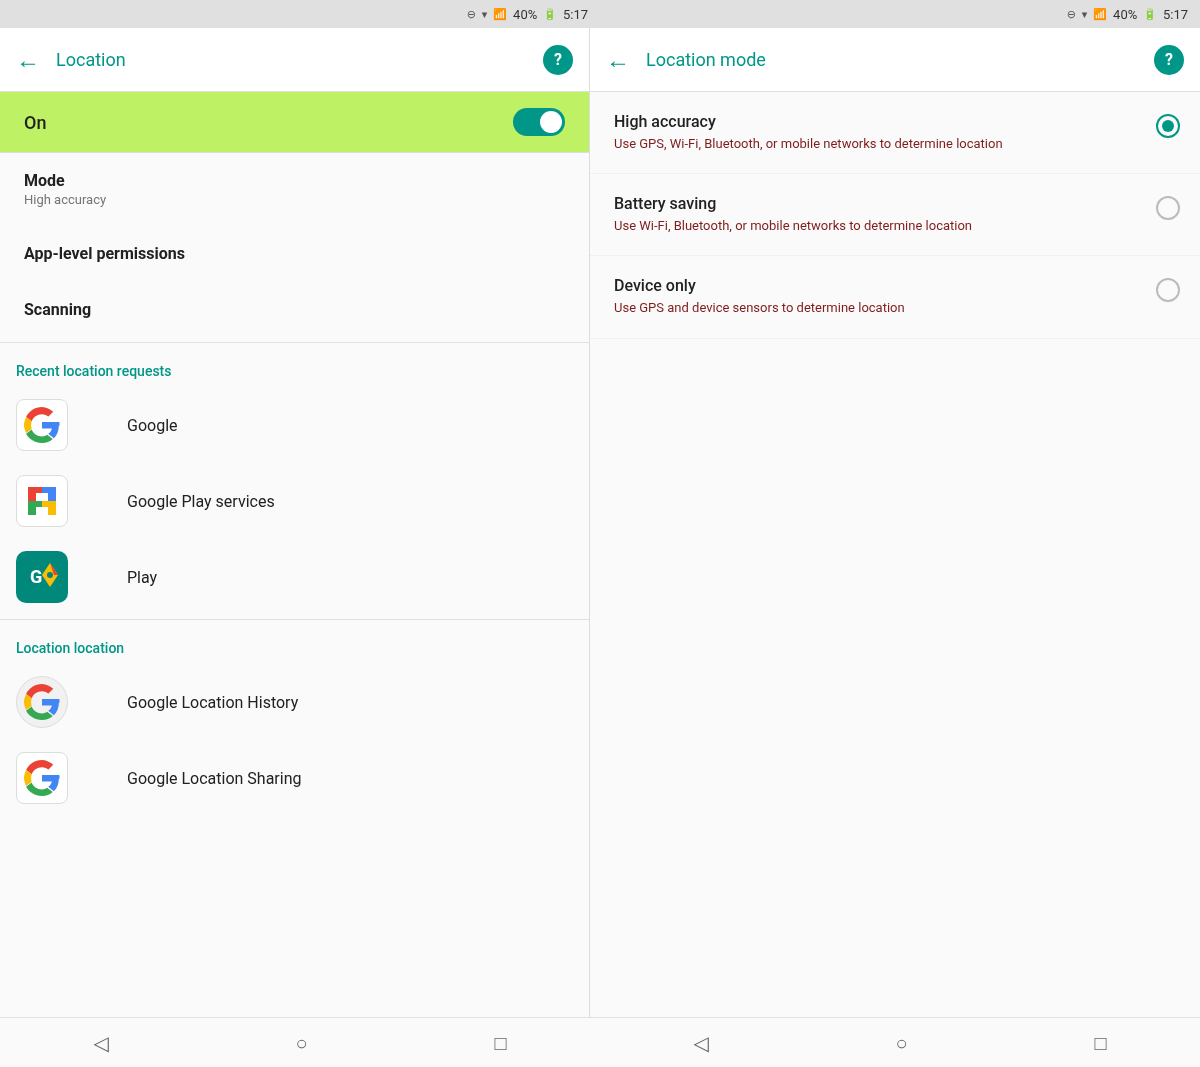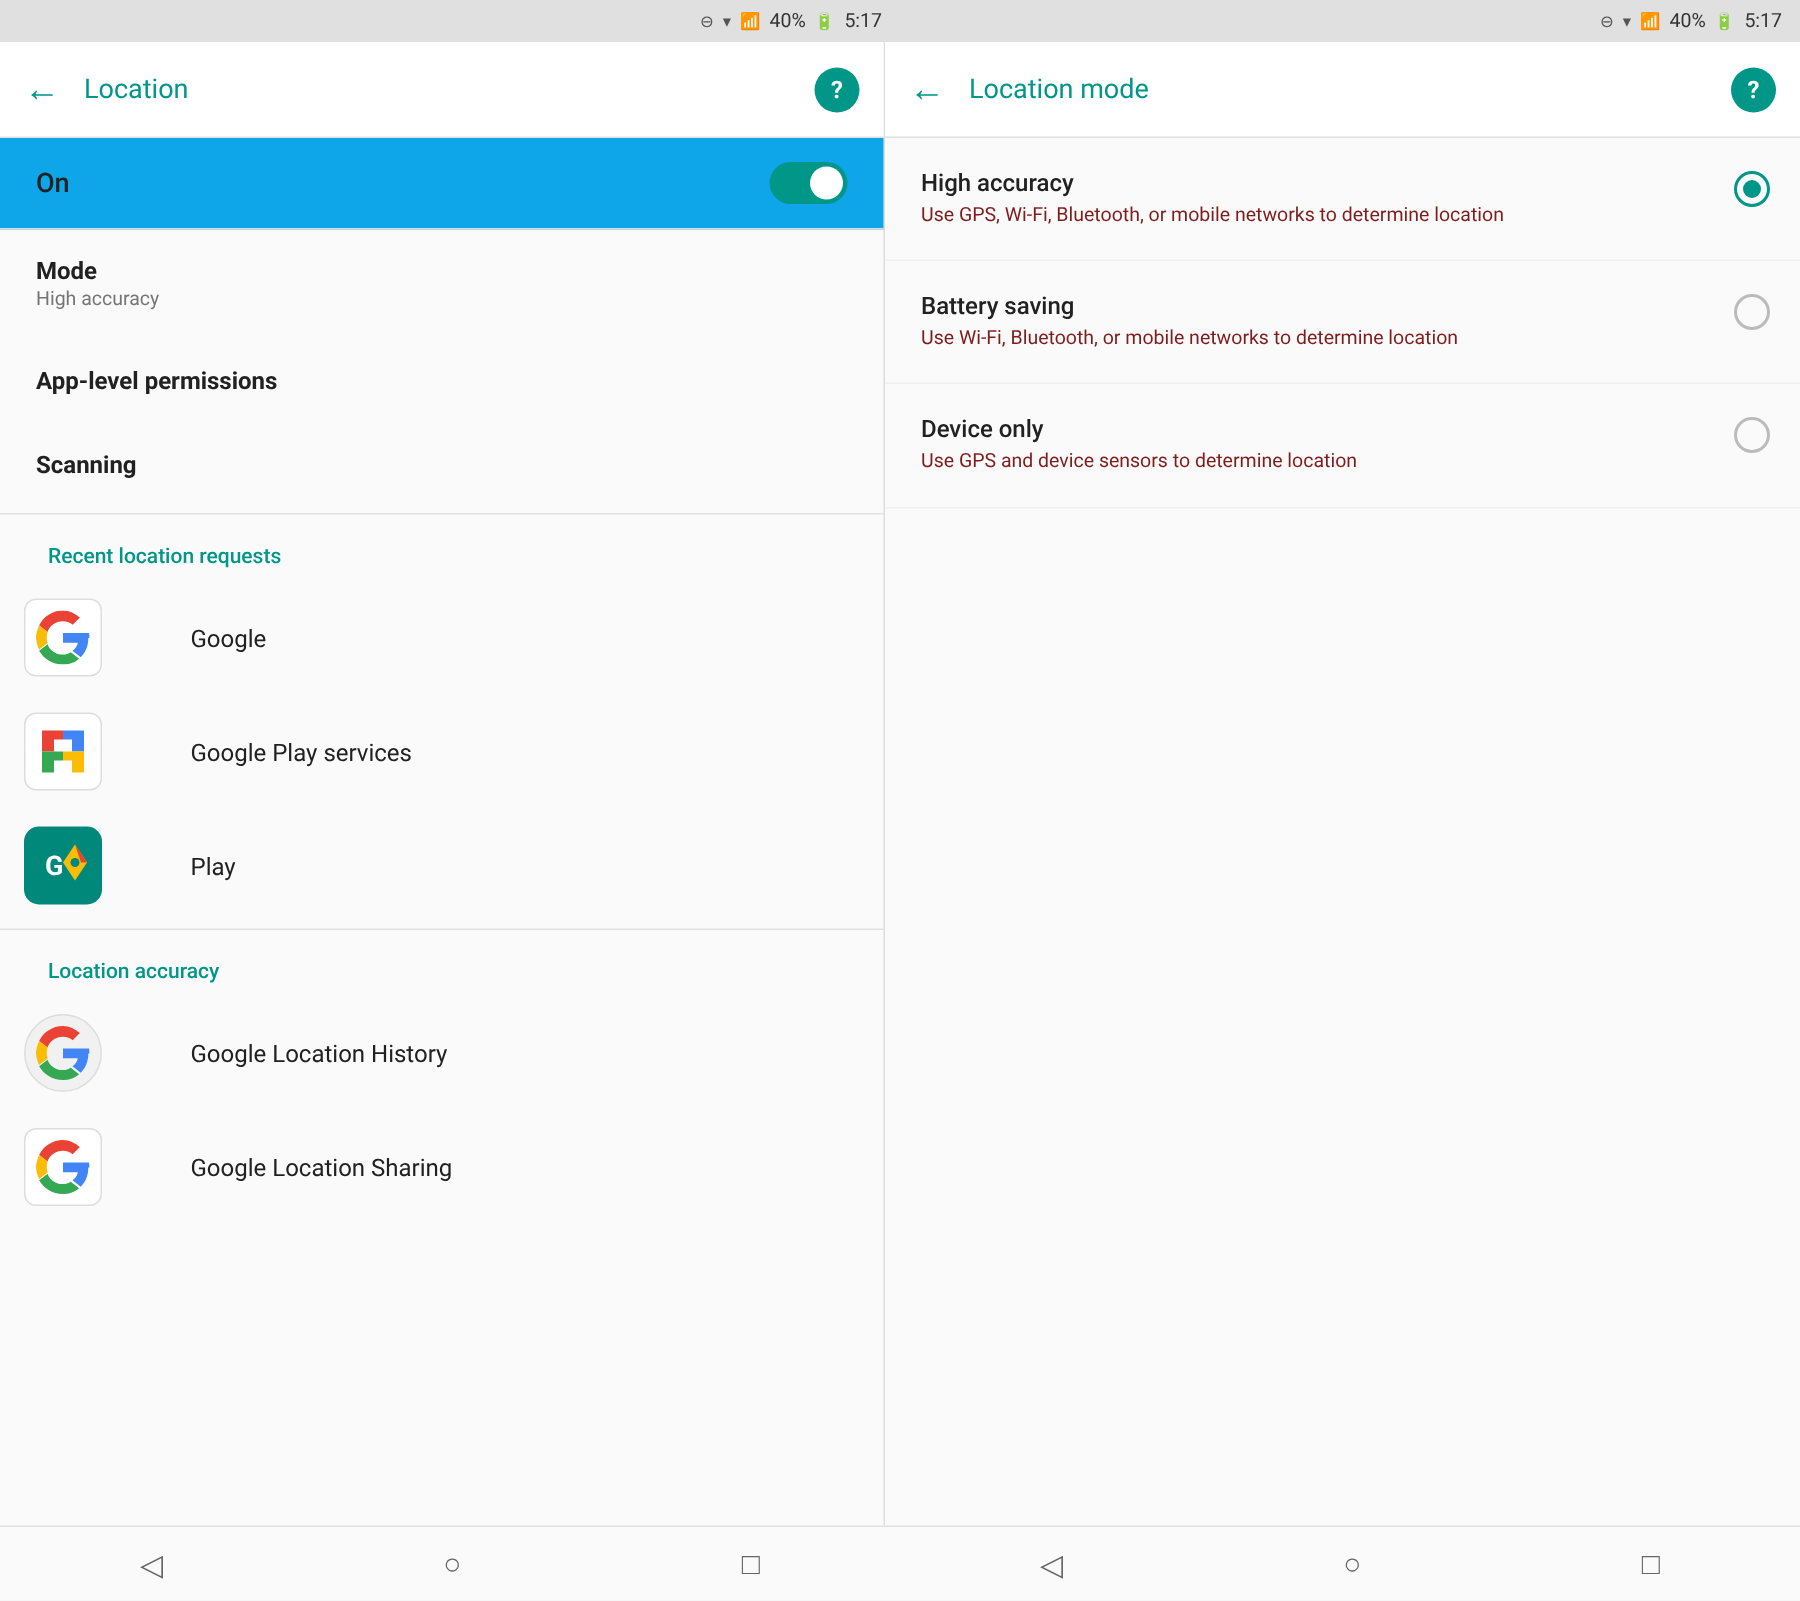--- a/index.html
+++ b/index.html
@@ -92,21 +92,21 @@
       font-size: 16px;
       cursor: pointer;
     }
 
     
     .toggle-row {
       display: flex;
       align-items: center;
       justify-content: space-between;
       padding: 16px 24px;
-      background: #0ea5e9;
+      background: #bef264;
       border-bottom: 1px solid #ddd;
     }
     .toggle-label {
       font-size: 18px;
       font-weight: 500;
       color: #212121;
     }
     .toggle-switch {
       width: 52px;
       height: 28px;
@@ -144,21 +144,21 @@
     }
 
     .divider {
       height: 1px;
       background: #e0e0e0;
       margin: 4px 0;
     }
 
     
     .section-header {
-      padding: 16px 32px 8px;
+      padding: 16px 16px 8px;
       font-size: 14px;
       font-weight: 500;
       color: #009688;
     }
 
     
     .app-item {
       display: flex;
       align-items: center;
       padding: 12px 16px;
@@ -357,21 +357,21 @@
           <polygon points="30,8 38,20 30,32 22,20" fill="#FBBC05"></polygon>
           <polygon points="30,8 38,20 34,20" fill="#EA4335"></polygon>
           <circle cx="30" cy="20" r="3" fill="#00897B"></circle>
         </svg>
       </div>
       <span class="app-name">Play</span>
     </div>
 
     <div class="divider"></div>
 
-    <div class="section-header">Location accuracy</div>
+    <div class="section-header">Location location</div>
 
     <div class="app-item">
       <div class="app-icon google-location-history-icon" style="border-radius:50%;">
         <svg class="g-svg" viewBox="0 0 48 48">
           <circle cx="24" cy="24" r="24" fill="#f1f1f1"></circle>
           <path fill="#EA4335" d="M24 9.5c3.5 0 6.4 1.2 8.6 3.2l6.4-6.4C34.9 2.9 29.8 0 24 0 14.6 0 6.6 5.4 2.8 13.3l7.5 5.8C12.1 13.3 17.6 9.5 24 9.5z"></path>
           <path fill="#4285F4" d="M47.5 24.5c0-1.6-.1-3.1-.4-4.6H24v8.7h13.2c-.6 3-2.3 5.5-4.8 7.2l7.4 5.7c4.3-4 6.7-9.9 6.7-17z"></path>
           <path fill="#FBBC05" d="M10.3 28.9c-.5-1.5-.8-3.1-.8-4.9s.3-3.4.8-4.9L2.8 13.3C1 17 0 21.4 0 24s1 7 2.8 10.7l7.5-5.8z"></path>
           <path fill="#34A853" d="M24 48c5.8 0 10.7-1.9 14.3-5.2l-7.4-5.7c-2 1.3-4.5 2.1-6.9 2.1-6.4 0-11.9-3.8-13.7-9.3l-7.5 5.8C6.6 42.6 14.6 48 24 48z"></path>
         </svg>

